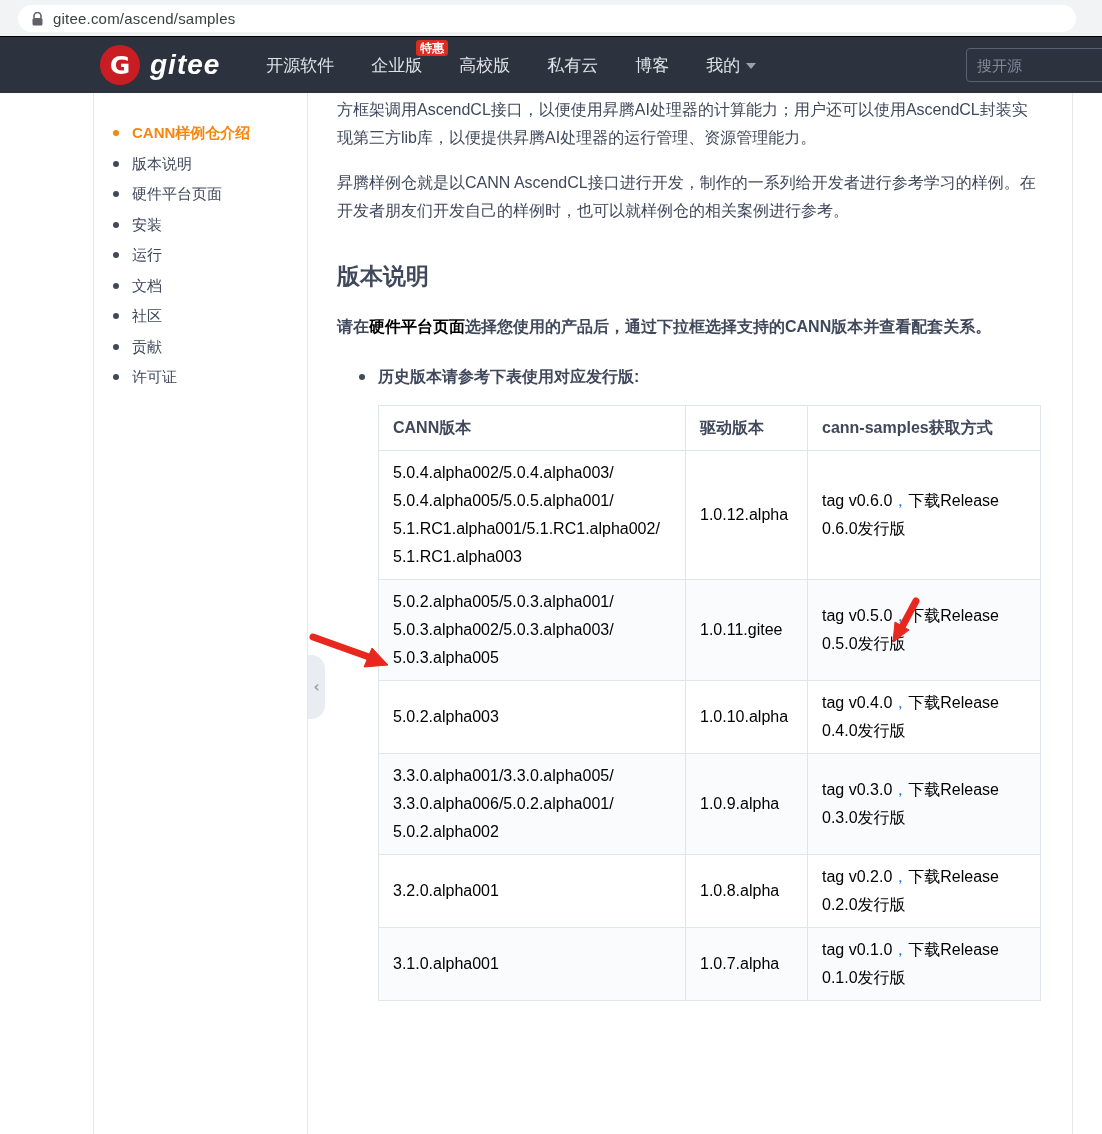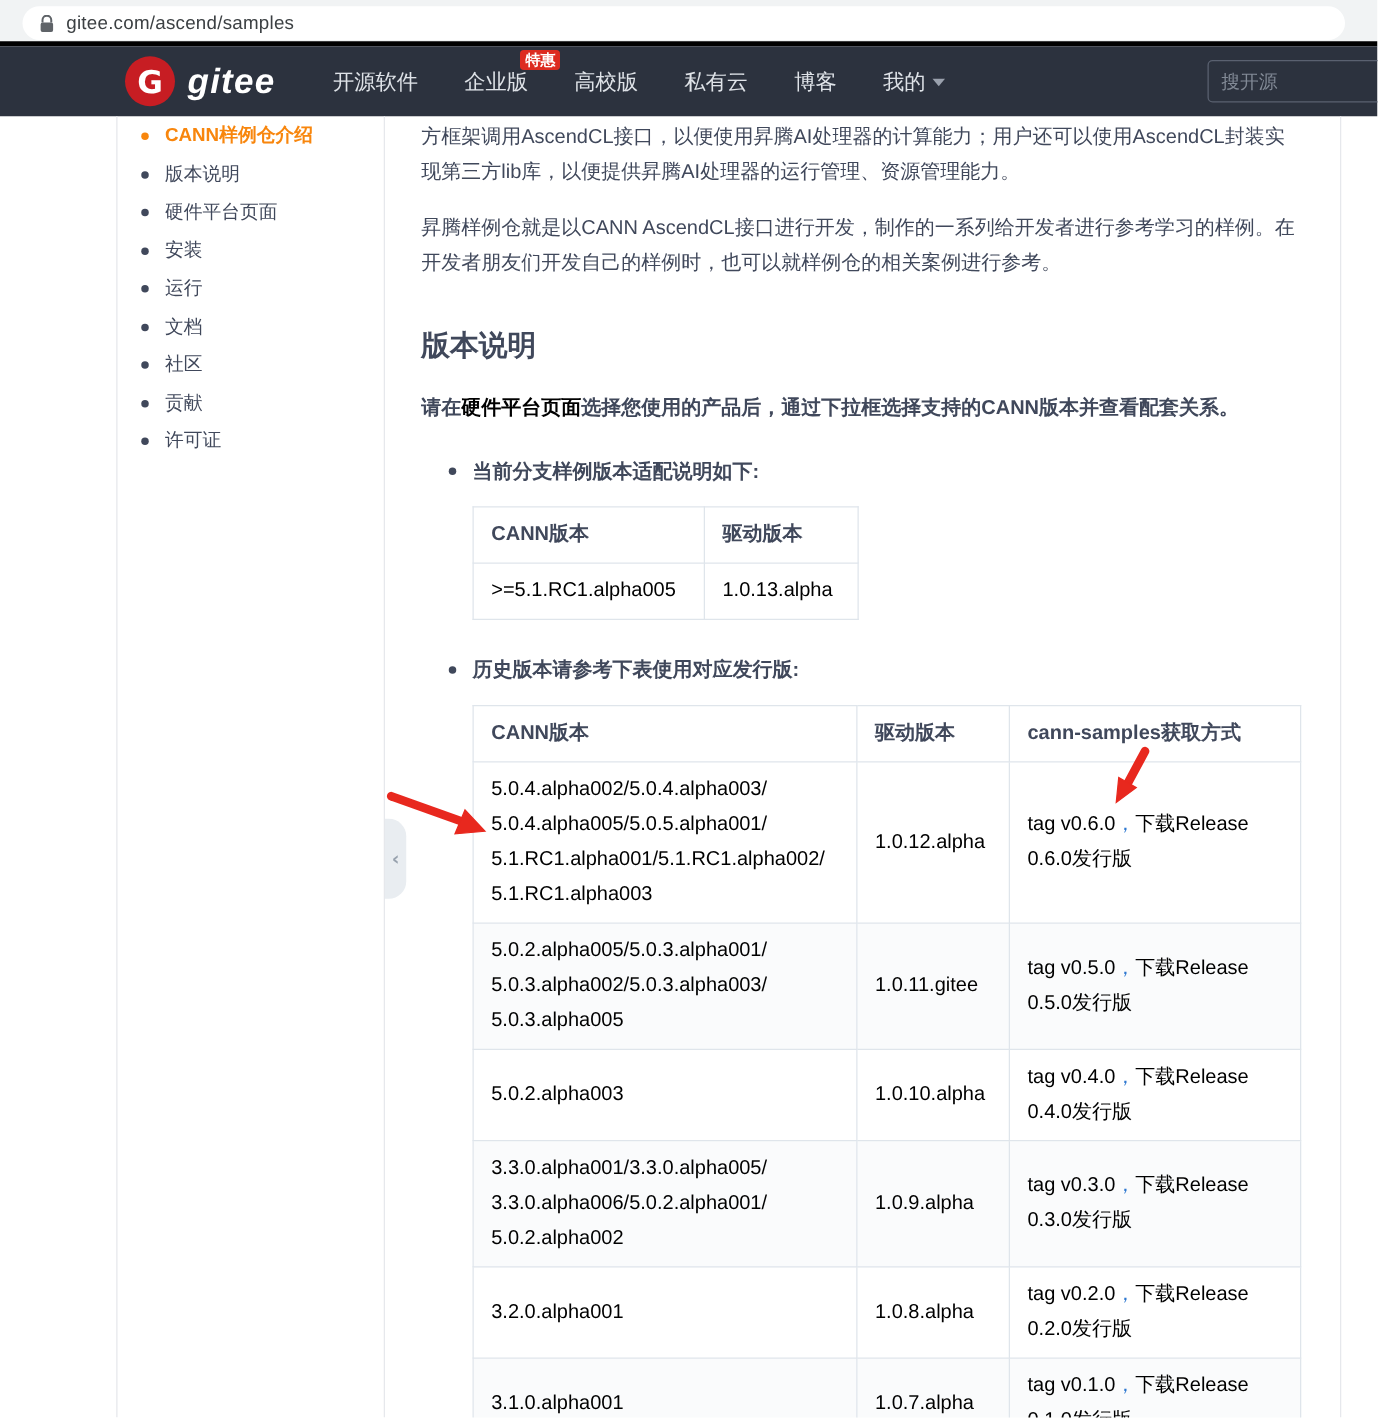--- a/index.html
+++ b/index.html
@@ -2,21 +2,21 @@
 <html><head>
 <meta charset="utf-8">
 <style>
   * { margin:0; padding:0; box-sizing:border-box; }
   html,body { width:1102px; height:1134px; overflow:hidden; background:#fff;
     font-family:"Liberation Sans","DejaVu Sans",sans-serif; }
   .stage { position:relative; width:1102px; height:1134px; overflow:hidden; }
 
   
   .browser-bar { position:absolute; left:0; top:0; width:1102px; height:37px;
-    background:#f1f3f4; border-bottom:4px solid #000000; }
+    background:#f1f3f4; border-bottom:1px solid #000000; }
   .omnibox { position:absolute; left:18px; top:5px; width:1058px; height:27px;
     background:#fff; border-radius:14px; display:flex; align-items:center; padding-left:14px; }
   .lock { width:11px; height:14px; margin-right:10px; }
   .url-text { font-size:15px; color:#3c4043; letter-spacing:.2px; }
 
   
   .site-header { position:absolute; left:0; top:37px; width:1102px; height:56px;
     background:#2c323e; display:flex; align-items:center; }
   .logo-wrap { display:flex; align-items:center; margin-left:100px; }
   .logo-circle { width:40px; height:40px; border-radius:50%; background:#c71d23;
@@ -34,21 +34,21 @@
     background:transparent; border:1px solid #5a6170; border-radius:4px; color:#cfd4db;
     font-size:15px; padding:0 10px; outline:none;
     font-family:"Liberation Sans","DejaVu Sans",sans-serif; }
   .header-search::placeholder { color:#828a96; }
 
   
   .vline { position:absolute; top:93px; bottom:0; width:1px; background:#e6e8ec; }
   .vline.l1 { left:93px; } .vline.l2 { left:307px; } .vline.l3 { left:1072px; }
 
   
-  .toc { position:absolute; left:113px; top:100px; width:185px; list-style:none; }
+  .toc { position:absolute; left:113px; top:124px; width:185px; list-style:none; }
   .toc li { position:relative; padding-left:19px; margin-bottom:12.5px; font-size:15px;
     color:#40485b; line-height:18px; cursor:pointer; white-space:nowrap; }
   .toc li::before { content:""; position:absolute; left:0; top:6px; width:6px; height:6px;
     border-radius:50%; background:#40485b; }
   .toc li.active { color:#f8860d; font-weight:bold; }
   .toc li.active::before { background:#f8860d; }
 
   
   .collapse-handle { position:absolute; left:308px; top:655px; width:17px; height:64px;
     background:#e9edf1; border-radius:0 14px 14px 0; display:flex; align-items:center;
@@ -136,37 +136,20 @@
   </div>
 
   <div class="doc">
     <p class="body-text">方框架调用AscendCL接口，以便使用昇腾AI处理器的计算能力；用户还可以使用AscendCL封装实现第三方lib库，以便提供昇腾AI处理器的运行管理、资源管理能力。</p>
     <p class="body-text">昇腾样例仓就是以CANN AscendCL接口进行开发，制作的一系列给开发者进行参考学习的样例。在开发者朋友们开发自己的样例时，也可以就样例仓的相关案例进行参考。</p>
 
     <h2>版本说明</h2>
 
     <p class="note"><span>请在</span><a class="link">硬件平台页面</a><span>选择您使用的产品后，通过下拉框选择支持的CANN版本并查看配套关系。</span></p>
 
-    <div class="bullet-section">
-      <div class="bullet-line">当前分支样例版本适配说明如下:</div>
-      <table class="doc-table t1">
-        <thead>
-          <tr>
-            <th class="c1">CANN版本</th>
-            <th class="c2">驱动版本</th>
-          </tr>
-        </thead>
-        <tbody>
-          <tr>
-            <td class="c1"><a class="link">&gt;=5.1.RC1.alpha005</a></td>
-            <td class="c2"><a class="link">1.0.13.alpha</a></td>
-          </tr>
-        </tbody>
-      </table>
-    </div>
 
     <div class="bullet-section">
       <div class="bullet-line">历史版本请参考下表使用对应发行版:</div>
       <table class="doc-table t2">
         <thead>
           <tr>
             <th class="c1">CANN版本</th>
             <th class="c2">驱动版本</th>
             <th class="c3">cann-samples获取方式</th>
           </tr>

